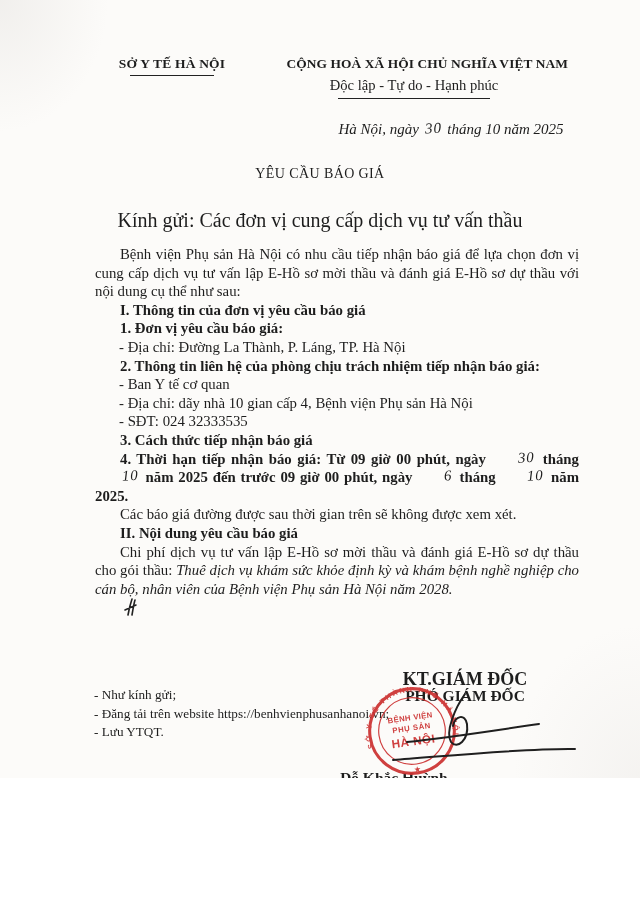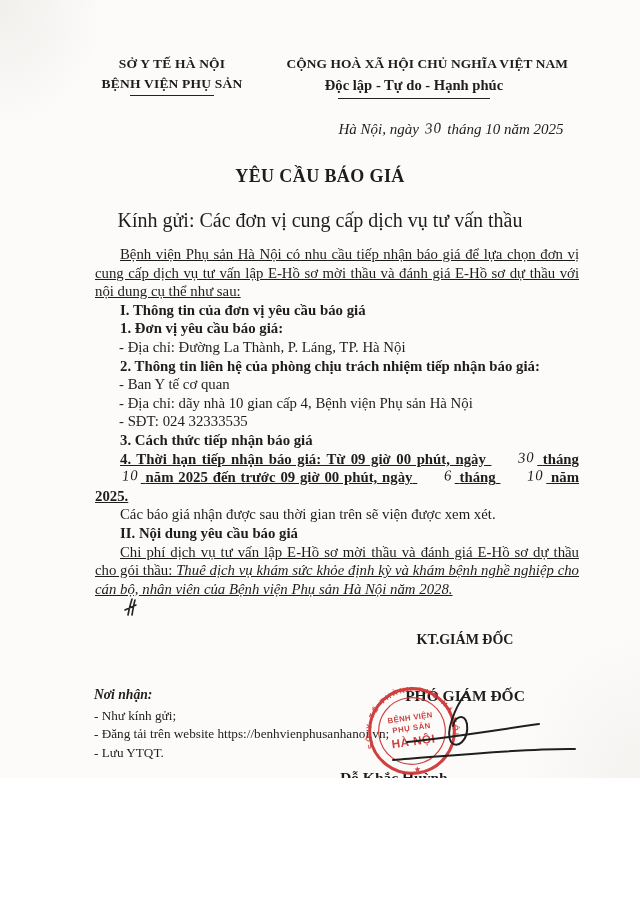--- a/index.html
+++ b/index.html
@@ -21,50 +21,50 @@
   .artifact-streak{position:absolute;top:0;left:95;width:9;height:58;
     background:linear-gradient(rgba(213,160,190,.28), rgba(213,160,190,0));filter:blur(1px);}
 
   
   .hdr-left{position:absolute;left:88px;top:56px;width:168px;text-align:center;}
   .hdr-left .l1{font-weight:bold;font-size:13.5px;letter-spacing:.2px;}
   .hdr-left .l2{font-weight:bold;font-size:13.5px;margin-top:4px;letter-spacing:.2px;}
   .hdr-left .rule{width:84px;height:0;border-bottom:1.4px solid #222;margin:3px auto 0;}
   .hdr-right{position:absolute;left:260px;top:56px;width:308px;text-align:center;}
   .hdr-right .l1{font-weight:bold;font-size:13.4px;letter-spacing:.1px;text-align:right;}
-  .hdr-right .l2{font-weight:bold;font-size:14.6px;margin-top:5px;}
+  .hdr-right .l2{font-weight:normal;font-size:14.6px;margin-top:5px;}
   .hdr-right .rule{width:152px;height:0;border-bottom:1.4px solid #222;margin:4px auto 0;}
 
   .dateline{position:absolute;left:320px;top:121px;width:262px;text-align:center;
     font-style:italic;font-size:15px;}
   .hw{font-style:italic;display:inline-block;letter-spacing:1px;padding:0 2px;
     transform:rotate(-3deg) translateY(-1px);font-weight:normal;}
 
   .title{position:absolute;left:0;top:166px;width:640px;text-align:center;
-    font-weight:bold;font-size:18px;letter-spacing:.4px;}
+    font-weight:normal;font-size:14px;letter-spacing:.4px;}
   .salutation{position:absolute;left:0;top:209px;width:640px;text-align:center;font-size:20px;}
 
   
   .main{position:absolute;left:95px;top:245px;width:484px;font-size:14.8px;line-height:18.6px;}
   .main p{margin:0;}
   .indent{text-indent:25px;}
-  .justify{text-align:justify;text-decoration:underline;}
+  .justify{text-align:justify;}
   .h{padding-left:25px;font-weight:bold;}
   .bullet{padding-left:24px;}
   .bold{font-weight:bold;}
   .it{font-style:italic;}
   .penmark{display:inline-block;vertical-align:-4px;margin-left:3px;}
 
   
   .recipients{position:absolute;left:94px;top:686px;font-size:13.2px;line-height:18.5px;}
   .recipients .head{font-weight:bold;font-style:italic;font-size:13.6px;margin-bottom:2px;}
 
   
-  .sig-title1{position:absolute;left:340px;top:632px;width:250px;text-align:center;
-    font-weight:bold;font-size:14px;}
+  .sig-title1{position:absolute;left:340px;top:669px;width:250px;text-align:center;
+    font-weight:bold;font-size:18px;}
   .sig-title2{position:absolute;left:340px;top:687px;width:250px;text-align:center;
     font-weight:bold;font-size:15.5px;}
   .sig-name{position:absolute;left:340px;top:769px;width:250px;text-align:left;
     font-weight:bold;font-size:15.5px;}
   .stamp{position:absolute;left:358px;top:677px;width:108px;height:108px;opacity:.93;z-index:2;}
   .signature{position:absolute;left:385px;top:690px;width:200px;height:78px;z-index:3;}
 
   .watermark{position:absolute;right:12px;top:872px;
     font-family:"Liberation Sans","DejaVu Sans",sans-serif;
     font-size:15px;color:#45484c;}
@@ -74,21 +74,20 @@
 
 <div class="page">
 
   <div class="artifact-top"></div>
   <div class="artifact-dash1"></div>
   <div class="artifact-dash2"></div>
   <div class="artifact-streak"></div>
 
   <div class="hdr-left">
     <div class="l1">SỞ Y TẾ HÀ NỘI</div>
-    <div class="l2">BỆNH VIỆN PHỤ SẢN</div>
     <div class="rule"></div>
   </div>
   <div class="hdr-right">
     <div class="l1">CỘNG HOÀ XÃ HỘI CHỦ NGHĨA VIỆT NAM</div>
     <div class="l2">Độc lập - Tự do - Hạnh phúc</div>
     <div class="rule"></div>
   </div>
 
   <div class="dateline"><span>Hà Nội, ngày</span>
     <span class="hw">30</span>
@@ -110,30 +109,29 @@
     <p class="h">3. Cách thức tiếp nhận báo giá</p>
     <p class="indent justify bold"><span>4. Thời hạn tiếp nhận báo giá:</span><span> Từ 09 giờ 00 phút, ngày</span>
       <span class="hw">30</span>
       <span>tháng</span>
       <span class="hw">10</span>
       <span>năm 2025 đến trước 09 giờ 00 phút, ngày</span>
       <span class="hw">6</span>
       <span>tháng</span>
       <span class="hw">10</span>
       <span>năm 2025.</span></p>
-    <p class="indent">Các báo giá nhận được sau thời gian trên sẽ viện được xem xét.</p>
+    <p class="indent">Các báo giá đường được sau thời gian trên sẽ không được xem xét.</p>
     <p class="h">II. Nội dung yêu cầu báo giá</p>
     <p class="indent justify"><span>Chi phí dịch vụ tư vấn lập E-Hồ sơ mời thầu và đánh giá E-Hồ sơ dự thầu cho gói thầu: </span><span class="it">Thuê dịch vụ khám sức khỏe định kỳ và khám bệnh nghề nghiệp cho cán bộ, nhân viên của Bệnh viện Phụ sản Hà Nội năm 2028.</span></p>
     <p class="indent"><svg class="penmark" width="14" height="18" viewBox="0 0 14 18">
         <path d="M5 17 C6 11, 8 4, 9 1 M9 17 C10 11, 11 5, 12 2 M2 12 L13 7" stroke="#222" stroke-width="1.6" fill="none" stroke-linecap="round"></path>
         </svg></p>
   </div>
 
   <div class="recipients">
-    <div class="head">Nơi nhận:</div>
     <div>- Như kính gửi;</div>
     <div>- Đăng tải trên website https://benhvienphusanhanoi.vn;</div>
     <div>- Lưu YTQT.</div>
   </div>
 
   <div class="sig-title1">KT.GIÁM ĐỐC</div>
   <div class="sig-title2">PHÓ GIÁM ĐỐC</div>
 
   <svg class="stamp" viewBox="0 0 120 120">
     <g transform="rotate(-8 60 60)" fill="#cc3232" font-family="Liberation Sans, DejaVu Sans, sans-serif" font-weight="bold">

